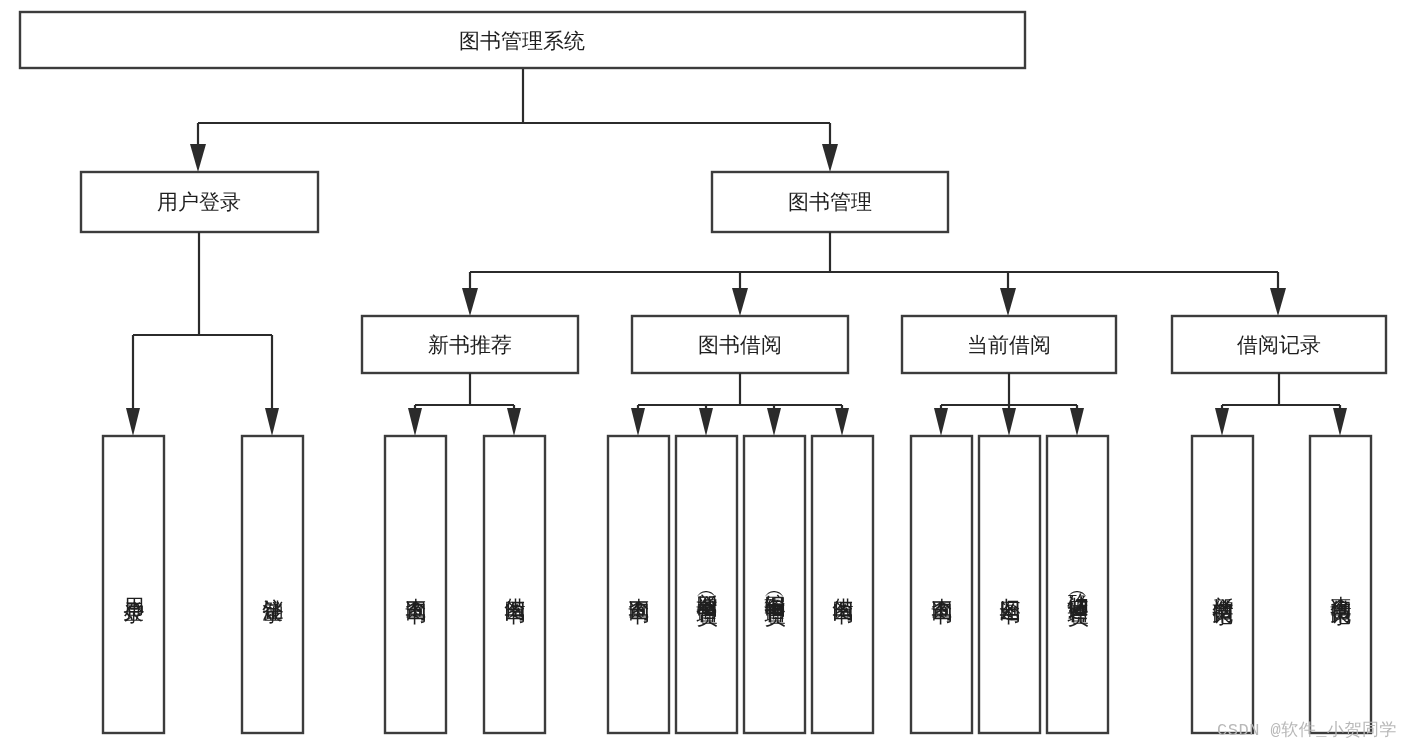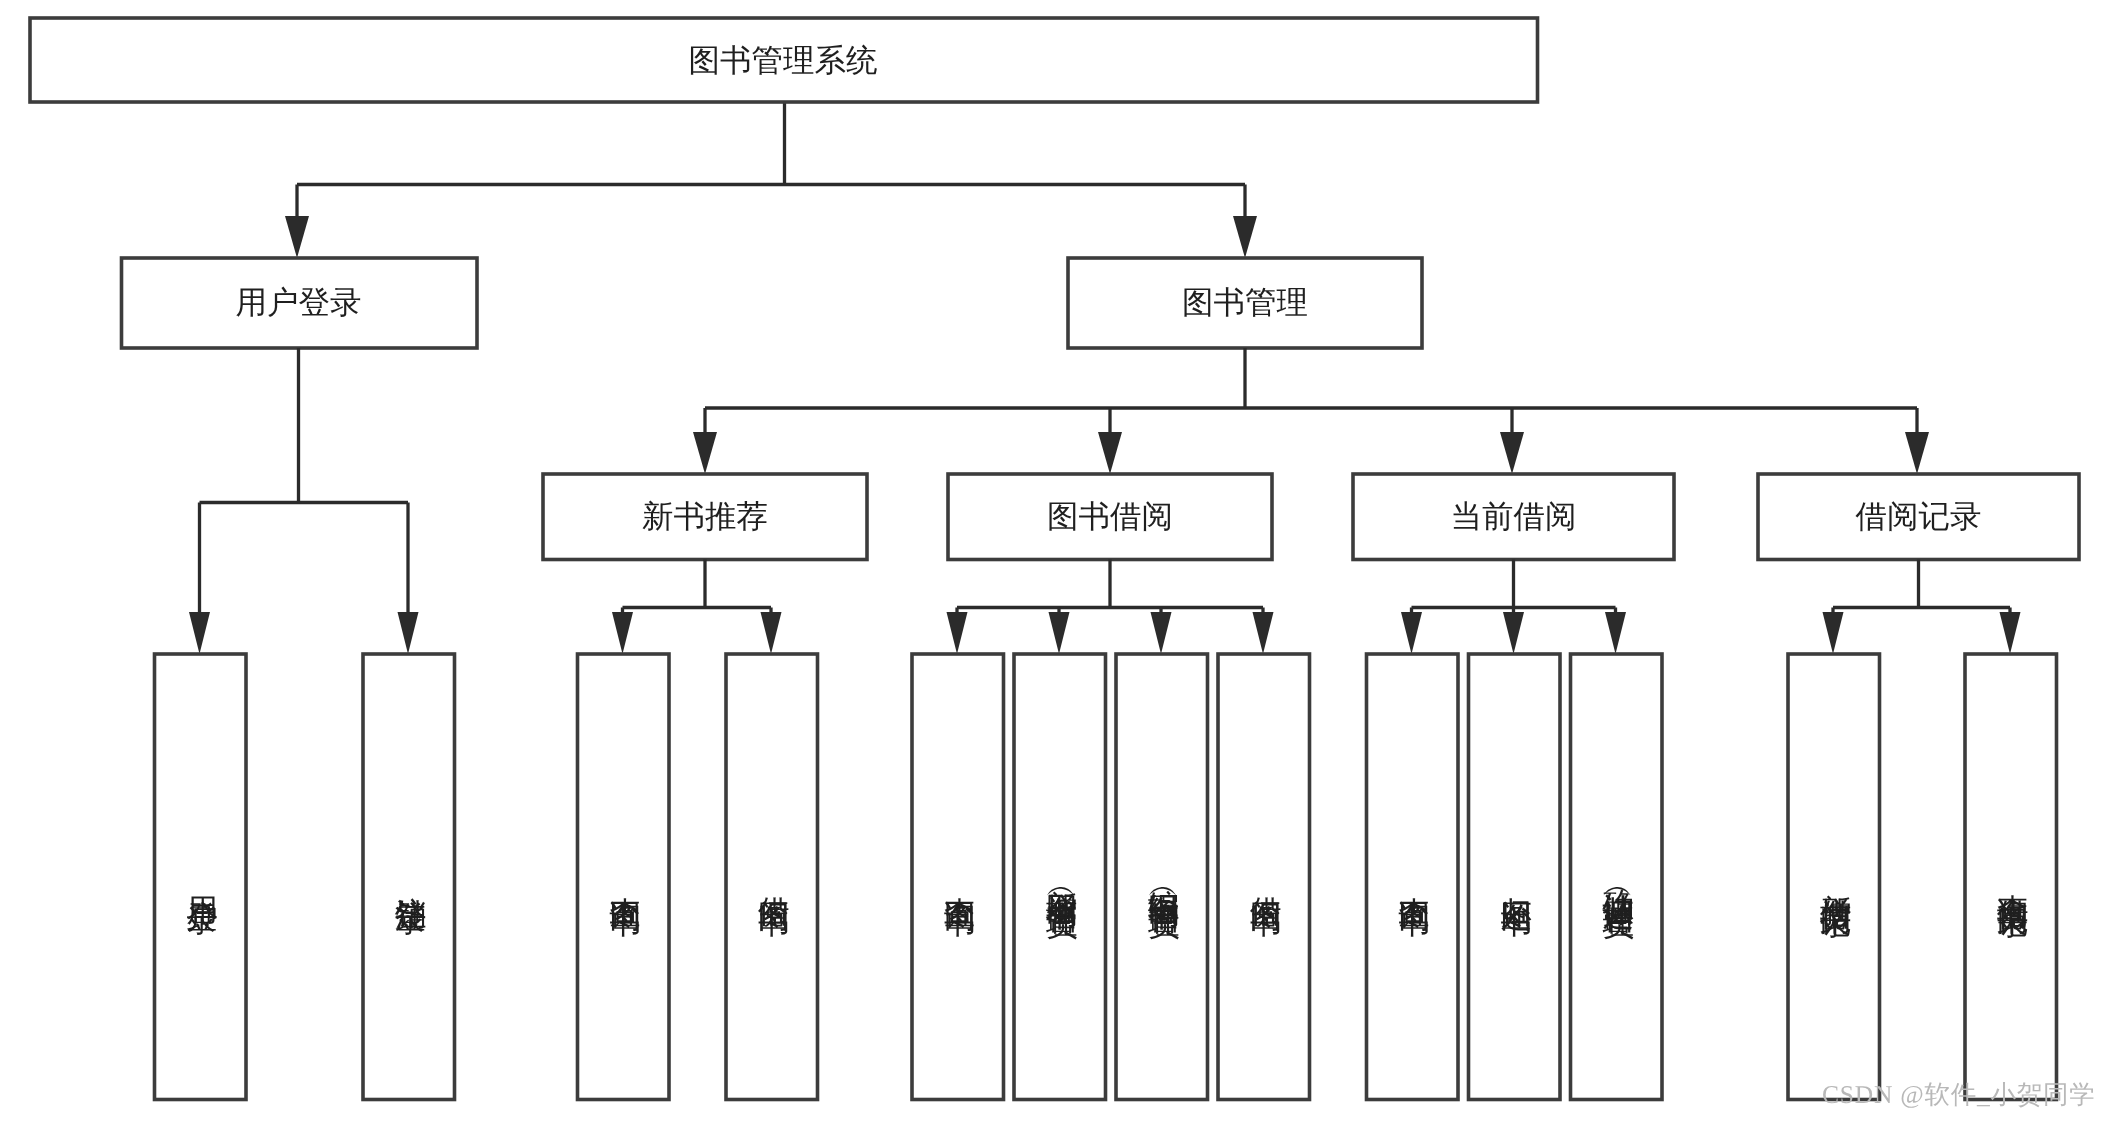--- a/index.html
+++ b/index.html
@@ -68,21 +68,21 @@
     font-size: 21px;
     line-height: 1.18;
     color: #1f1f1f;
     letter-spacing: 2px;
     white-space: nowrap;
   }
   .watermark {
     position: absolute;
     right: 8px;
     bottom: 6px;
-    font-family: Liberation Serif, serif;
+    font-family: Liberation Mono, monospace;
     font-size: 17px;
     color: #b8b8b8;
     letter-spacing: 0.5px;
     user-select: none;
   }
 </style>
 </head>
 <body>
 
 <div id="diagram-root">

